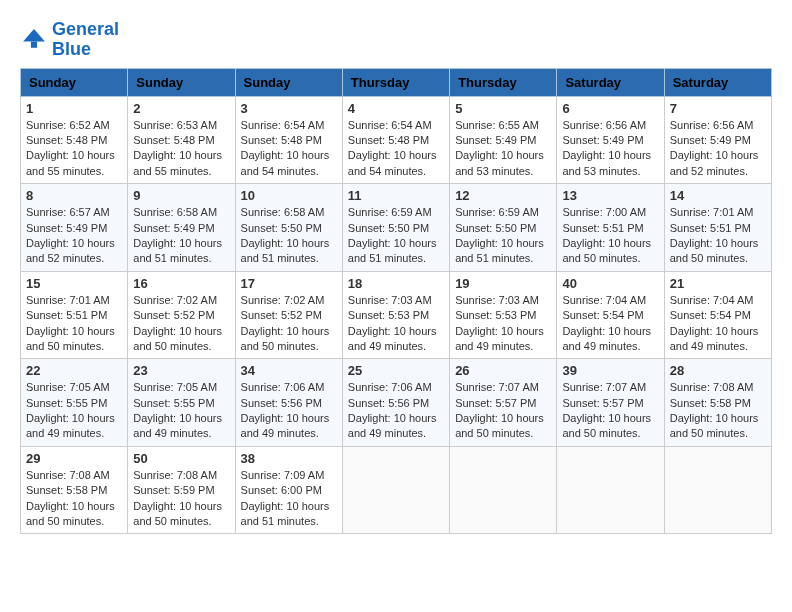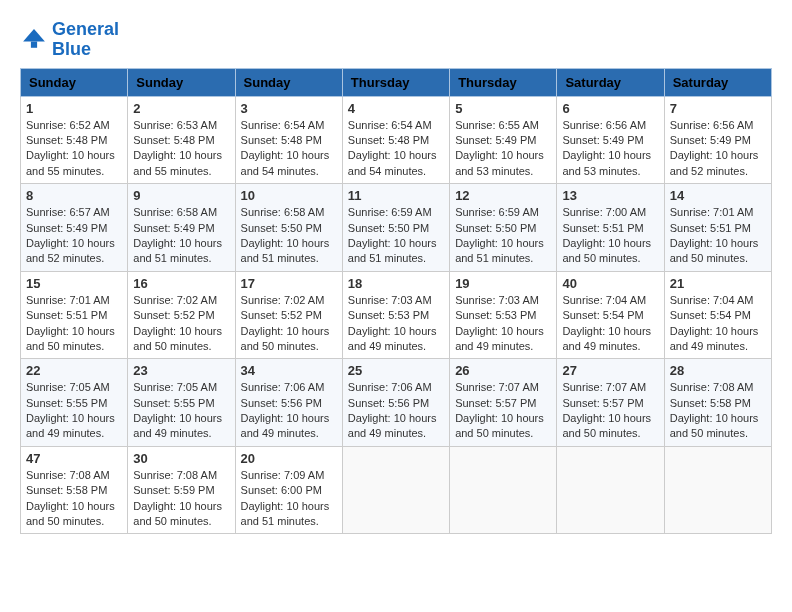--- a/index.html
+++ b/index.html
@@ -329,55 +329,55 @@
       </td>
         <td>
         <span class="day-num">26</span>
         <div class="day-info">
           Sunrise: 7:07 AM<br>
           Sunset: 5:57 PM<br>
           Daylight: 10 hours and 50 minutes.
         </div>
       </td>
         <td>
-        <span class="day-num">27</span>
+        <span class="day-num">39</span>
         <div class="day-info">
           Sunrise: 7:07 AM<br>
           Sunset: 5:57 PM<br>
           Daylight: 10 hours and 50 minutes.
         </div>
       </td>
         <td>
         <span class="day-num">28</span>
         <div class="day-info">
           Sunrise: 7:08 AM<br>
           Sunset: 5:58 PM<br>
           Daylight: 10 hours and 50 minutes.
         </div>
       </td>
       </tr>
       <tr>
         <td>
-        <span class="day-num">47</span>
+        <span class="day-num">29</span>
         <div class="day-info">
           Sunrise: 7:08 AM<br>
           Sunset: 5:58 PM<br>
           Daylight: 10 hours and 50 minutes.
         </div>
       </td>
         <td>
-        <span class="day-num">30</span>
+        <span class="day-num">50</span>
         <div class="day-info">
           Sunrise: 7:08 AM<br>
           Sunset: 5:59 PM<br>
           Daylight: 10 hours and 50 minutes.
         </div>
       </td>
         <td>
-        <span class="day-num">20</span>
+        <span class="day-num">38</span>
         <div class="day-info">
           Sunrise: 7:09 AM<br>
           Sunset: 6:00 PM<br>
           Daylight: 10 hours and 51 minutes.
         </div>
       </td>
         <td class="empty-cell"></td>
         <td class="empty-cell"></td>
         <td class="empty-cell"></td>
         <td class="empty-cell"></td>

